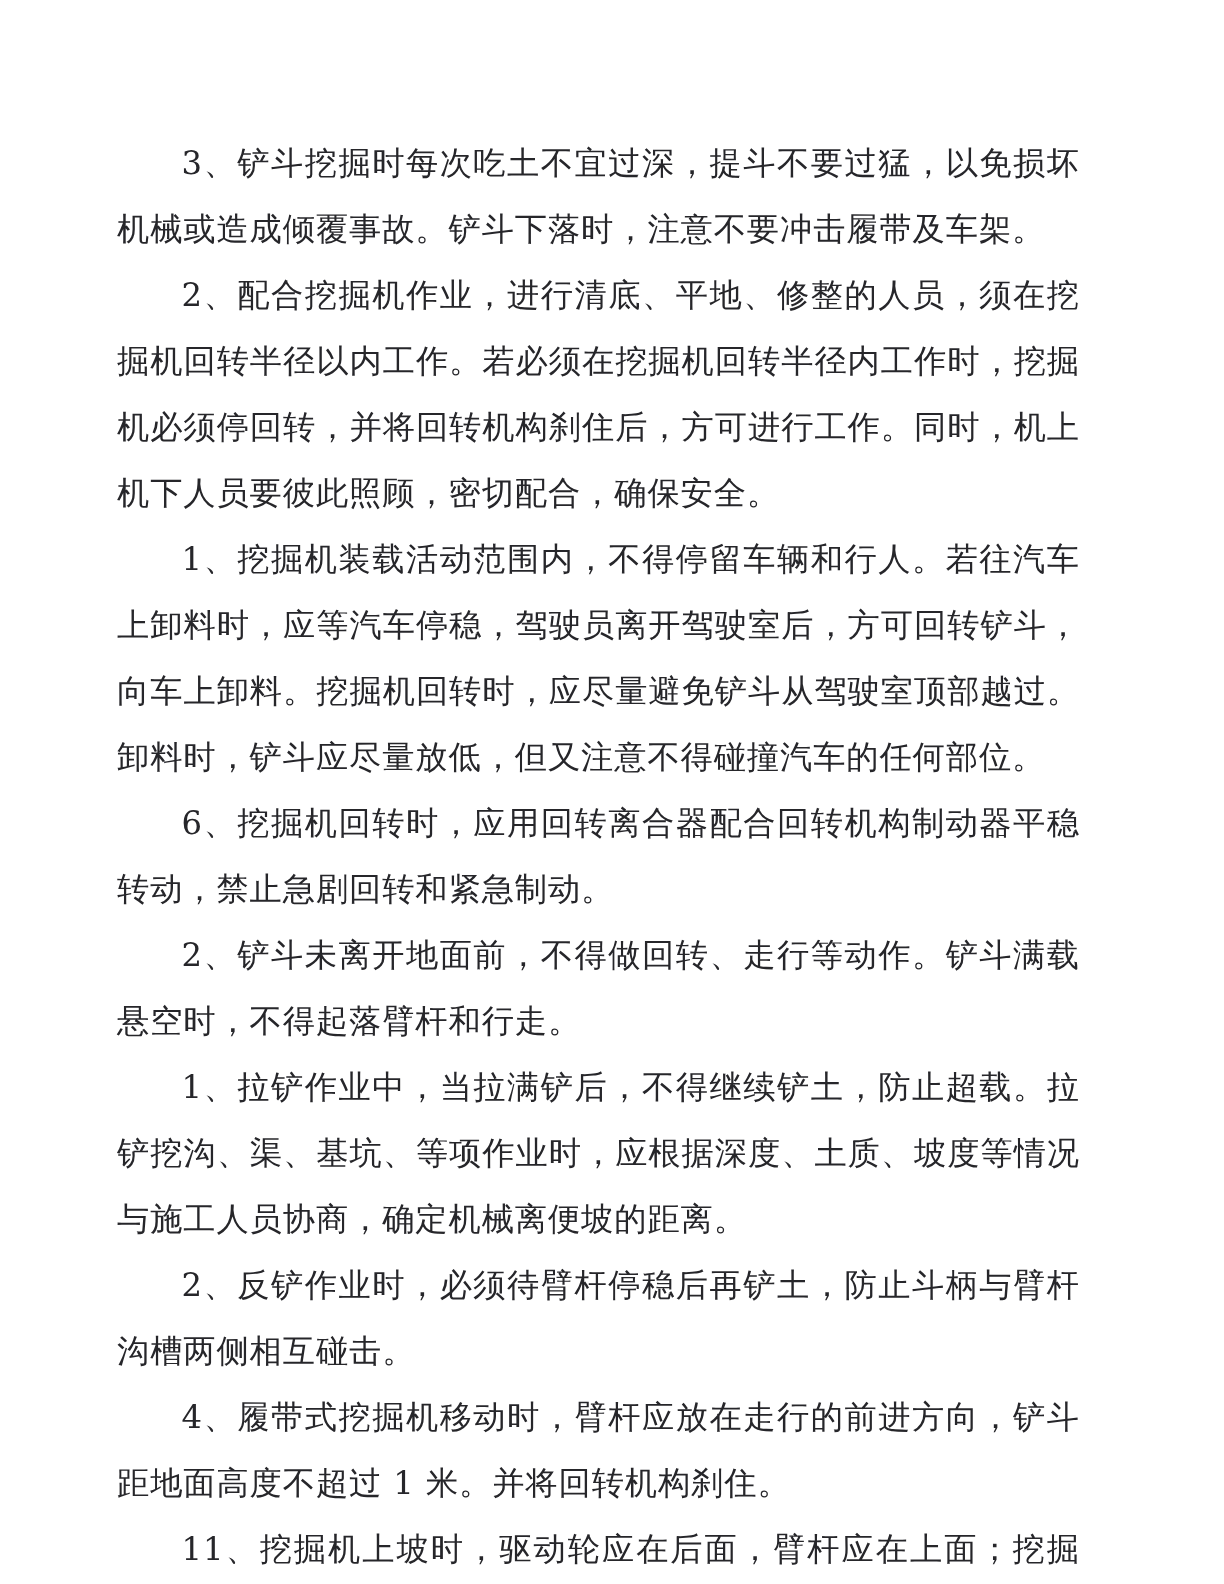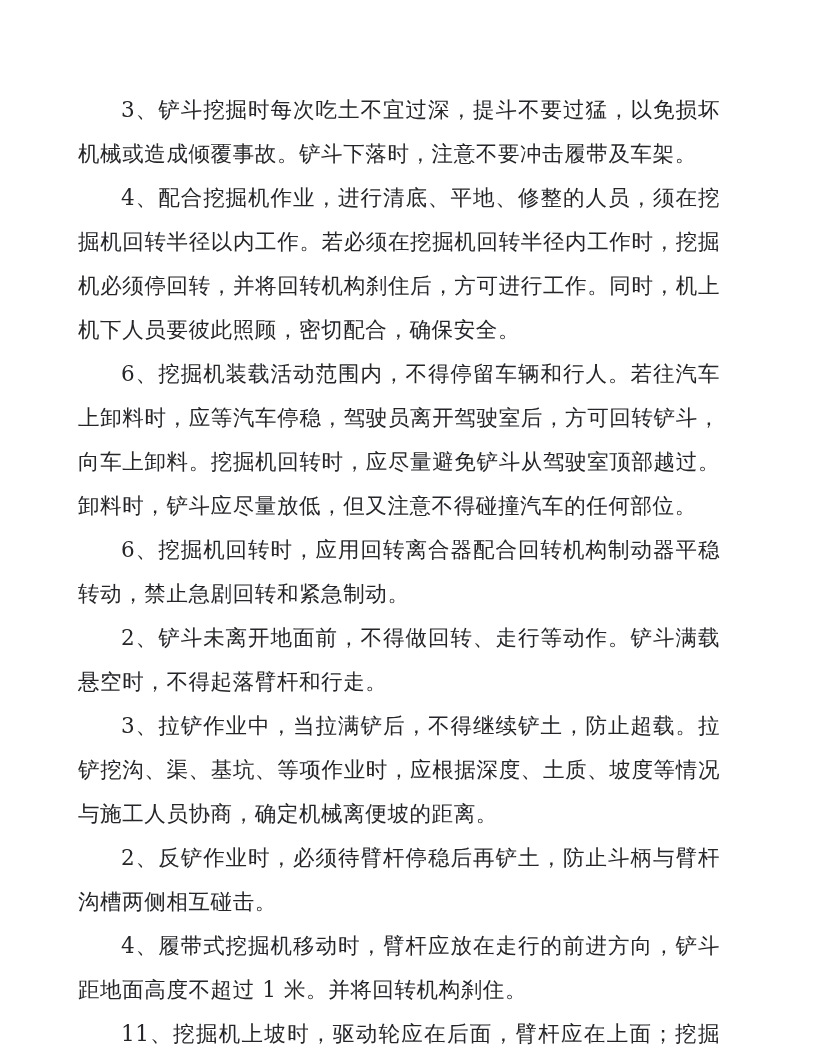--- a/index.html
+++ b/index.html
@@ -44,22 +44,22 @@
   .para + .para {
     margin-top: 0;
   }
 </style>
 </head>
 <body>
 
 <div class="page">
   <div class="doc-body">
     <p class="para">3、铲斗挖掘时每次吃土不宜过深，提斗不要过猛，以免损坏机械或造成倾覆事故。铲斗下落时，注意不要冲击履带及车架。</p>
-    <p class="para">4、配合挖掘机作业，进行清底、平地、修整的人员，须在挖掘机回转半径以内工作。若必须在挖掘机回转半径内工作时，挖掘机必须停回转，并将回转机构刹住后，方可进行工作。同时，机上机下人员要彼此照顾，密切配合，确保安全。</p>
-    <p class="para">6、挖掘机装载活动范围内，不得停留车辆和行人。若往汽车上卸料时，应等汽车停稳，驾驶员离开驾驶室后，方可回转铲斗，向车上卸料。挖掘机回转时，应尽量避免铲斗从驾驶室顶部越过。卸料时，铲斗应尽量放低，但又注意不得碰撞汽车的任何部位。</p>
+    <p class="para">2、配合挖掘机作业，进行清底、平地、修整的人员，须在挖掘机回转半径以内工作。若必须在挖掘机回转半径内工作时，挖掘机必须停回转，并将回转机构刹住后，方可进行工作。同时，机上机下人员要彼此照顾，密切配合，确保安全。</p>
+    <p class="para">1、挖掘机装载活动范围内，不得停留车辆和行人。若往汽车上卸料时，应等汽车停稳，驾驶员离开驾驶室后，方可回转铲斗，向车上卸料。挖掘机回转时，应尽量避免铲斗从驾驶室顶部越过。卸料时，铲斗应尽量放低，但又注意不得碰撞汽车的任何部位。</p>
     <p class="para">6、挖掘机回转时，应用回转离合器配合回转机构制动器平稳转动，禁止急剧回转和紧急制动。</p>
     <p class="para">2、铲斗未离开地面前，不得做回转、走行等动作。铲斗满载悬空时，不得起落臂杆和行走。</p>
-    <p class="para">3、拉铲作业中，当拉满铲后，不得继续铲土，防止超载。拉铲挖沟、渠、基坑、等项作业时，应根据深度、土质、坡度等情况与施工人员协商，确定机械离便坡的距离。</p>
+    <p class="para">1、拉铲作业中，当拉满铲后，不得继续铲土，防止超载。拉铲挖沟、渠、基坑、等项作业时，应根据深度、土质、坡度等情况与施工人员协商，确定机械离便坡的距离。</p>
     <p class="para">2、反铲作业时，必须待臂杆停稳后再铲土，防止斗柄与臂杆沟槽两侧相互碰击。</p>
     <p class="para">4、履带式挖掘机移动时，臂杆应放在走行的前进方向，铲斗距地面高度不超过 1 米。并将回转机构刹住。</p>
     <p class="para">11、挖掘机上坡时，驱动轮应在后面，臂杆应在上面；挖掘机下坡时，驱动轮应在前面，臂杆应在后面。上下坡度不得超过 20°。下坡时应慢速行驶，途中不许变速及空挡滑行。挖掘机在通过轨道、软土、粘土路面时，应铺垫板。</p>
   </div>
 </div>
 
 </body></html>

